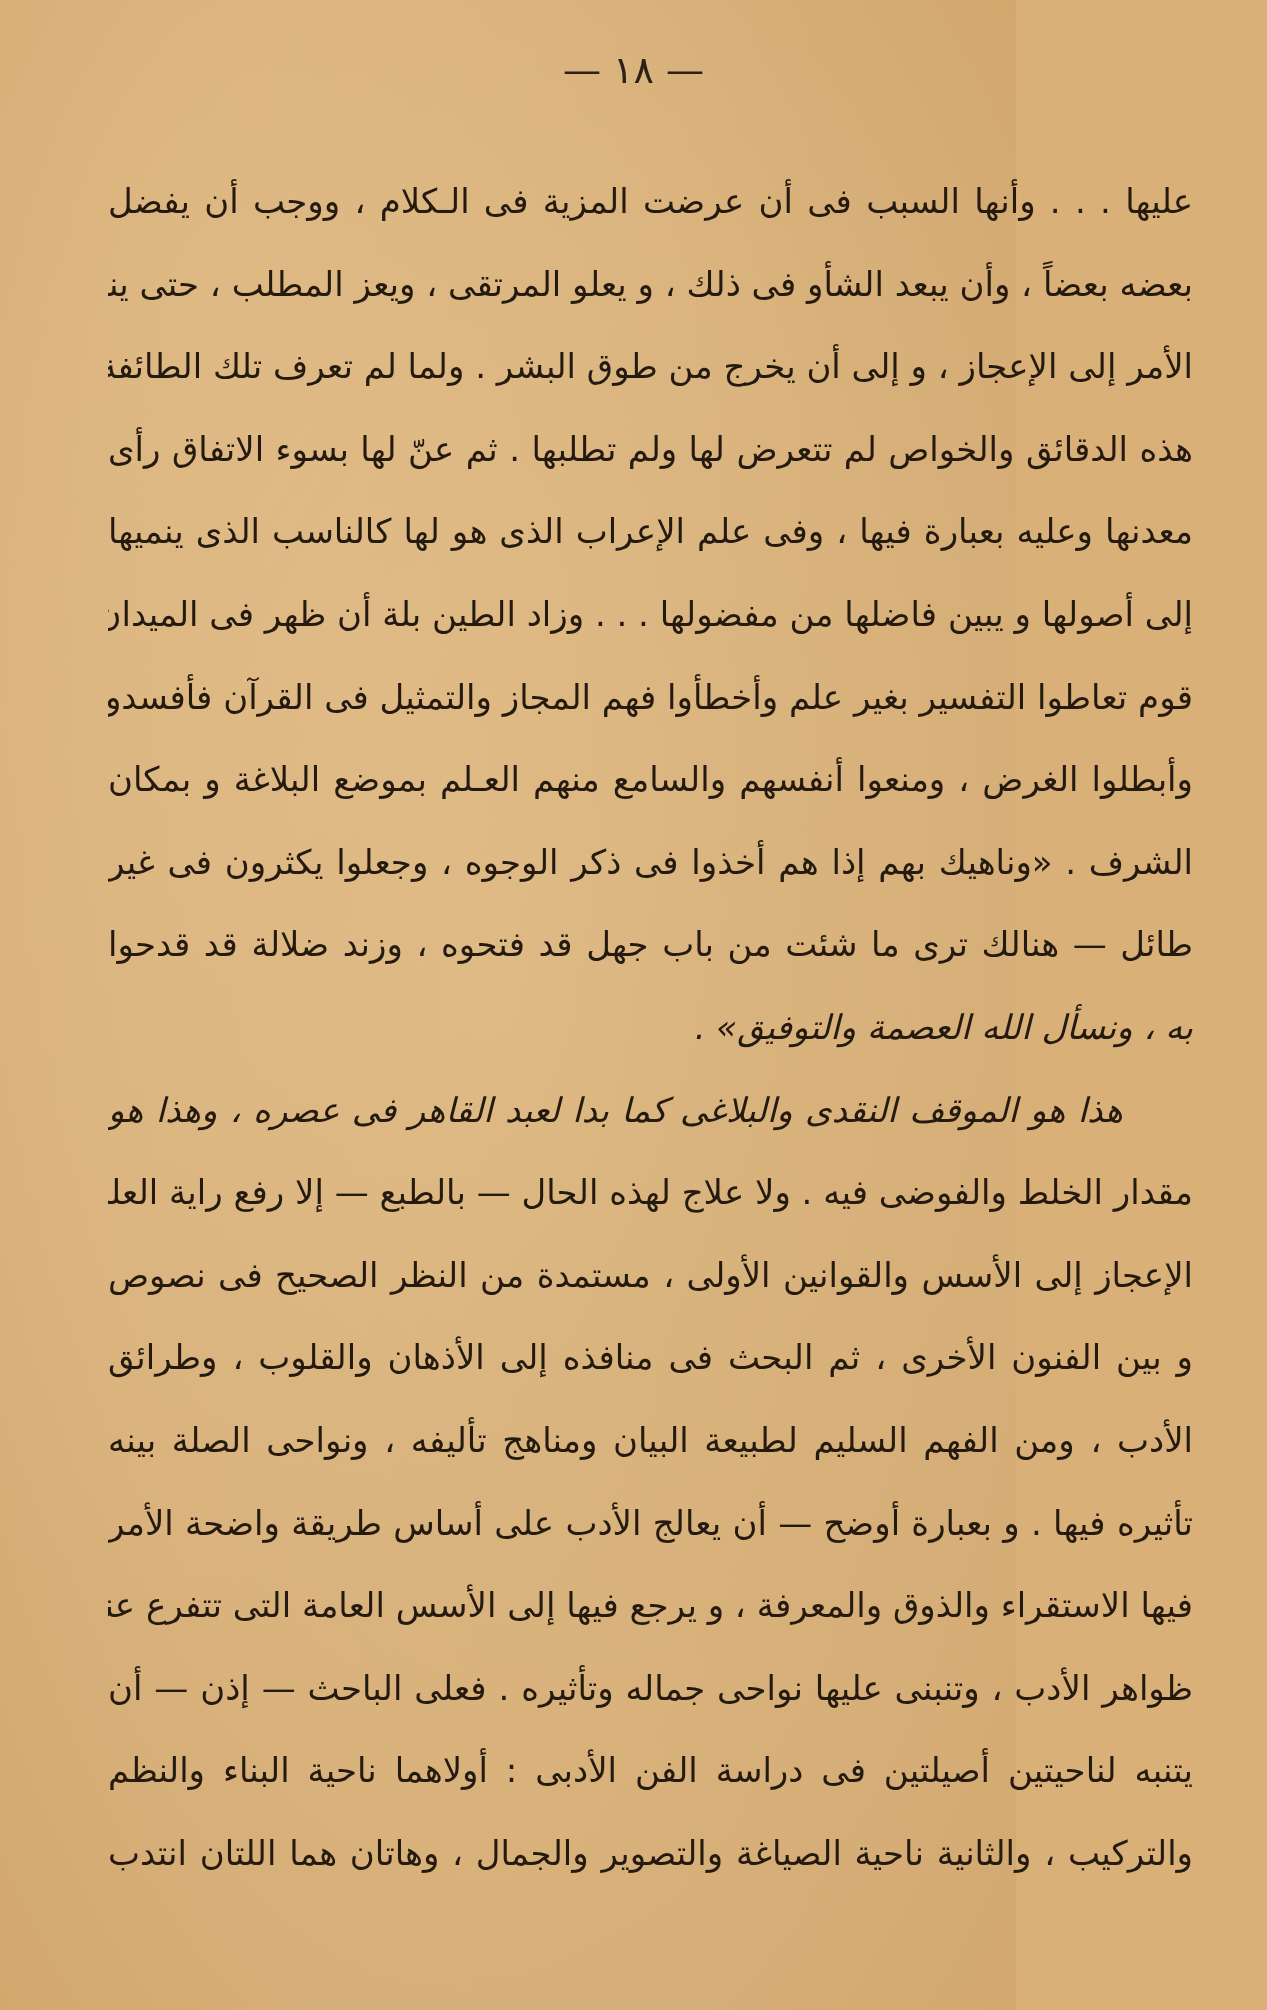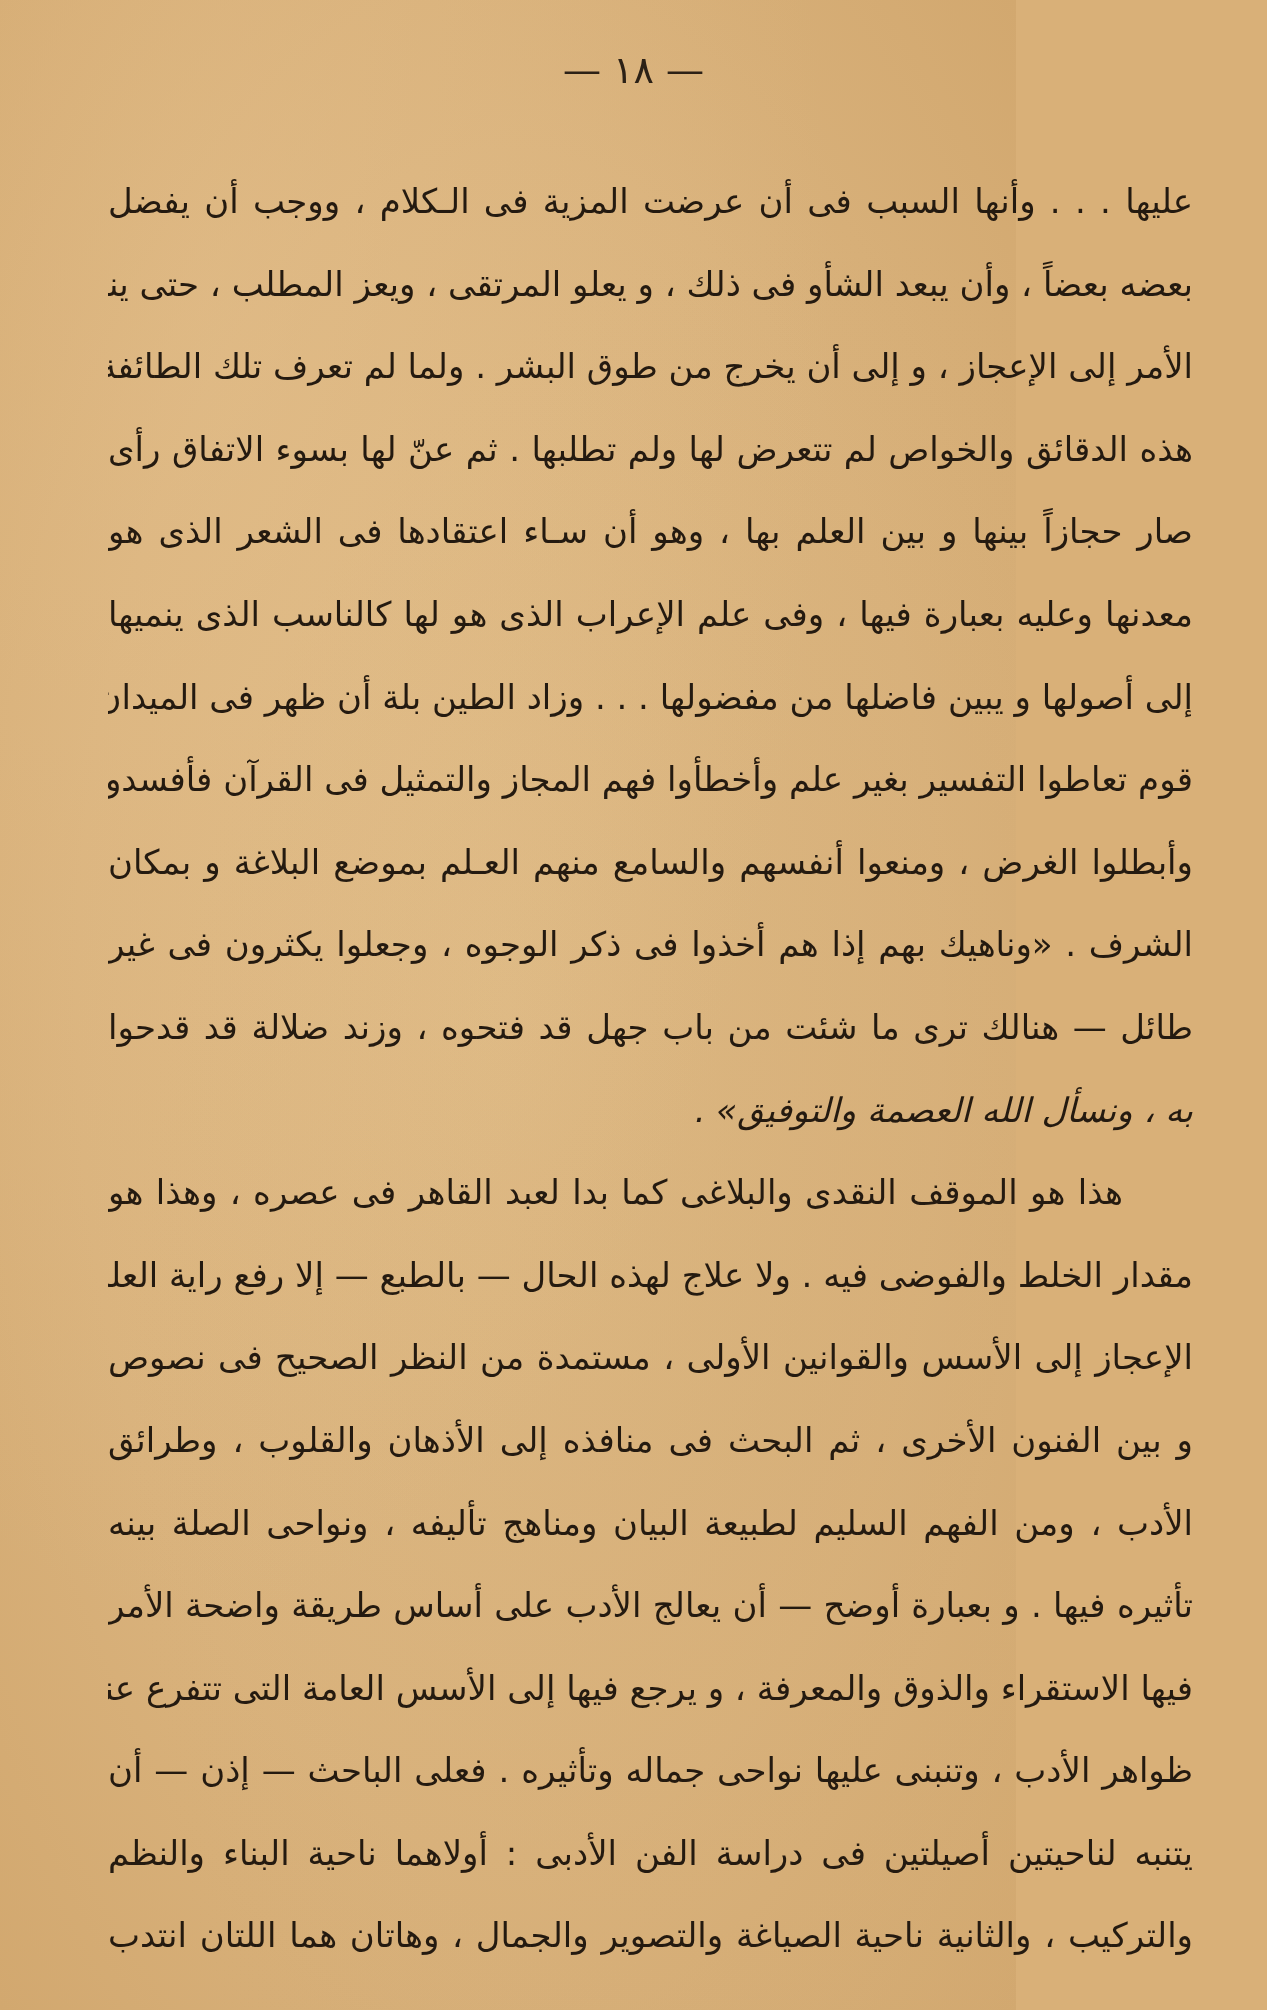--- a/index.html
+++ b/index.html
@@ -54,37 +54,37 @@
       text-align-last: justify;
       overflow: hidden;
       margin-left: 20px;
     }
     .line.last {
       text-align-last: right;
       font-style: italic;
     }
     .line.indent {
       padding-right: 70px;
+      font-style: italic;
     }
   </style>
 </head>
 <body>
 
 <div class="page">
 
   <div class="page-number">— ١٨ —</div>
 
   <div class="text-block">
 
     <div>
       <span class="line">عليها . . . وأنها السبب فى أن عرضت المزية فى الـكلام ، ووجب أن يفضل</span>
       <span class="line">بعضه بعضاً ، وأن يبعد الشأو فى ذلك ، و يعلو المرتقى ، ويعز المطلب ، حتى ينتهى</span>
       <span class="line">الأمر إلى الإعجاز ، و إلى أن يخرج من طوق البشر . ولما لم تعرف تلك الطائفة</span>
       <span class="line">هذه الدقائق والخواص لم تتعرض لها ولم تطلبها . ثم عنّ لها بسوء الاتفاق رأى</span>
-      <span class="line">صار حجازاً بينها و بين العلم بها ، وهو أن سـاء اعتقادها فى الشعر الذى هو</span>
       <span class="line">معدنها وعليه بعبارة فيها ، وفى علم الإعراب الذى هو لها كالناسب الذى ينميها</span>
       <span class="line">إلى أصولها و يبين فاضلها من مفضولها . . . وزاد الطين بلة أن ظهر فى الميدان</span>
       <span class="line">قوم تعاطوا التفسير بغير علم وأخطأوا فهم المجاز والتمثيل فى القرآن فأفسدوا المعنى</span>
       <span class="line">وأبطلوا الغرض ، ومنعوا أنفسهم والسامع منهم العـلم بموضع البلاغة و بمكان</span>
       <span class="line">الشرف . «وناهيك بهم إذا هم أخذوا فى ذكر الوجوه ، وجعلوا يكثرون فى غير</span>
       <span class="line">طائل — هنالك ترى ما شئت من باب جهل قد فتحوه ، وزند ضلالة قد قدحوا</span>
       <span class="line last">به ، ونسأل الله العصمة والتوفيق» .</span>
     </div>
 
     <div>

